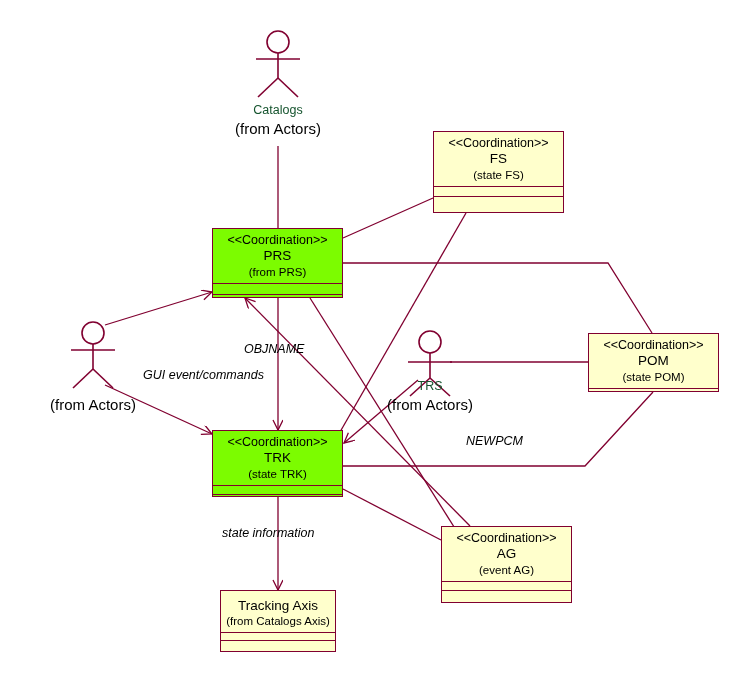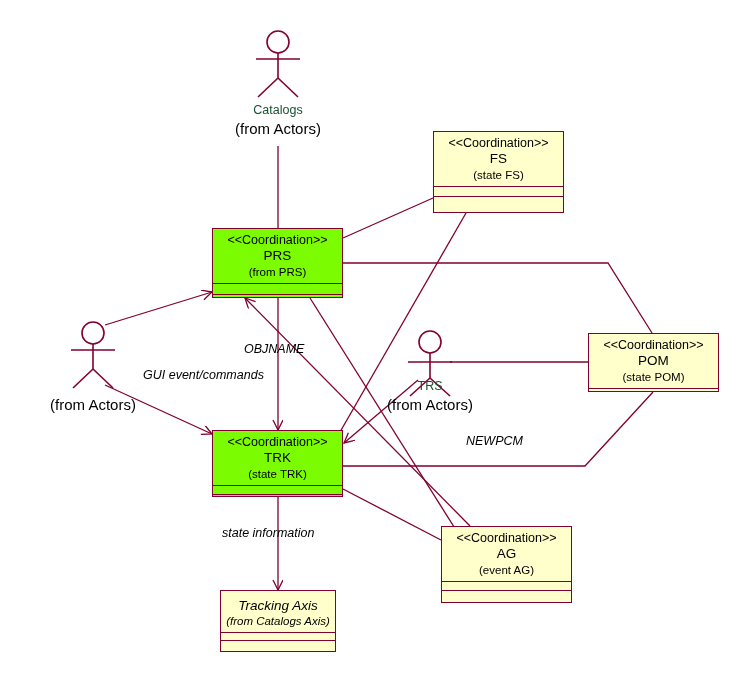--- a/index.html
+++ b/index.html
@@ -60,21 +60,20 @@
   .cls-name {
     font-size: 13.5px;
     white-space: nowrap;
   }
   .cls-from {
     font-size: 11.5px;
     white-space: nowrap;
   }
   .cls-box.abstract .cls-name,
   .cls-box.abstract .cls-from {
-    font-style: italic;
   }
   .cls-compart {
     border-top: 1.5px solid #800030;
     height: 11px;
     box-sizing: border-box;
   }
   .actor {
     position: absolute;
     z-index: 6;
     text-align: center;

